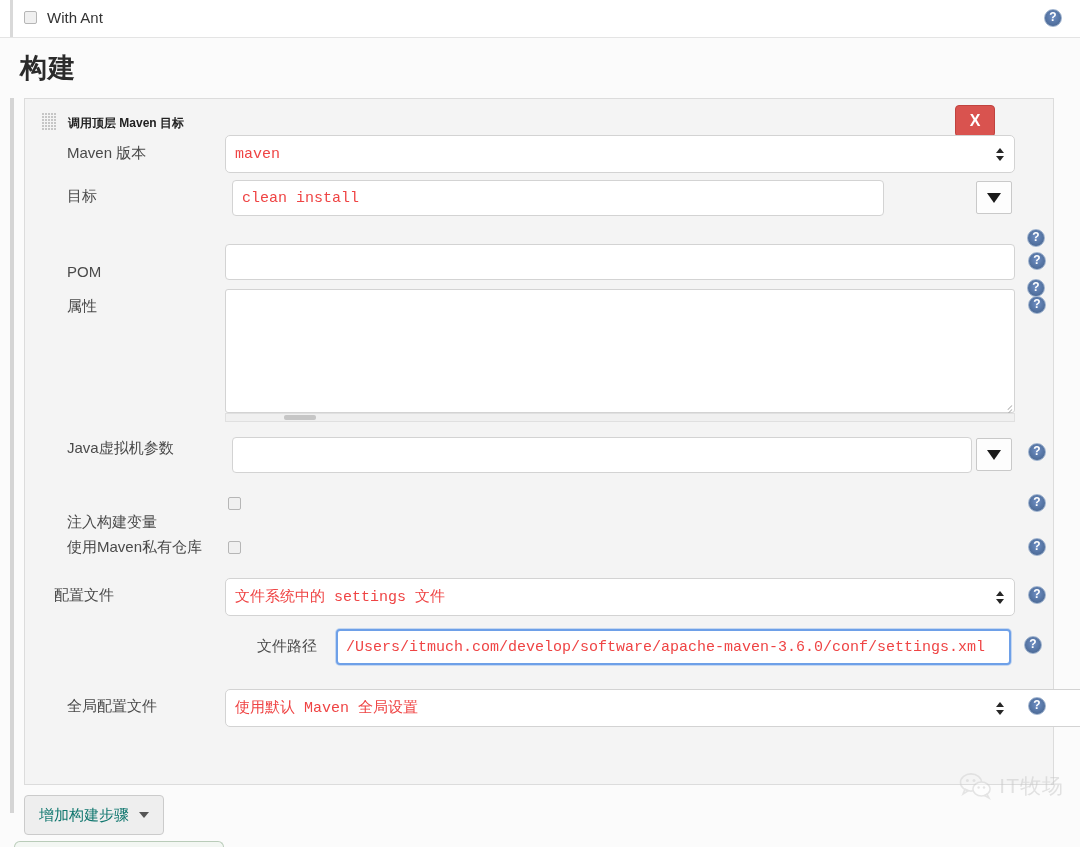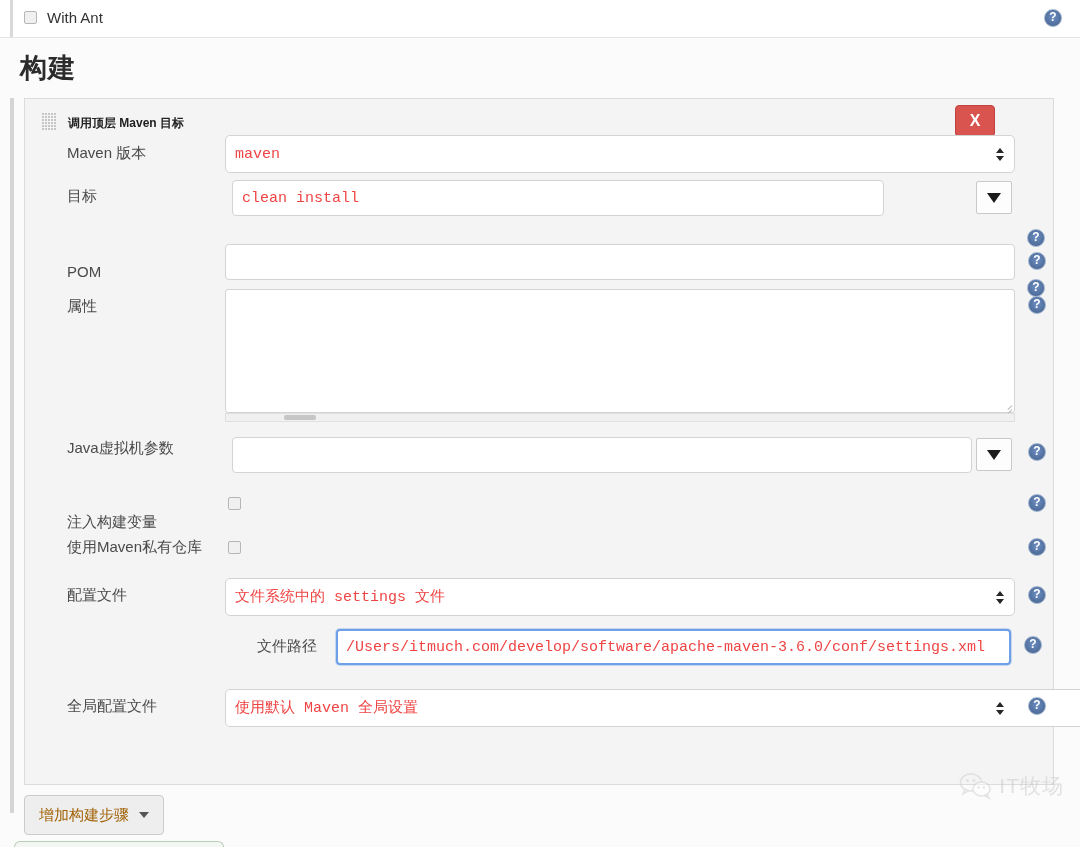--- a/index.html
+++ b/index.html
@@ -295,21 +295,21 @@
     border-radius: 4px;
     display: flex;
     align-items: center;
     gap: 10px;
     padding: 0 14px;
     cursor: pointer;
     box-sizing: border-box;
   }
   .add-step .txtlbl {
     font-size: 15px;
-    color: #a16207;
+    color: #0f766e;
   }
   .add-step .tri-dn {
     width: 0; height: 0;
     border-left: 5px solid transparent;
     border-right: 5px solid transparent;
     border-top: 6px solid #555;
   }
 
   
   .bottom-sliver {
@@ -409,21 +409,21 @@
     <div class="help" style="left:1003px; top:344px;">?</div>
 
     <div class="lbl" style="left:42px; top:414px;">注入构建变量</div>
     <span class="cb" style="position:absolute; left:203px; top:398px;"></span>
     <div class="help" style="left:1003px; top:395px;">?</div>
 
     <div class="lbl" style="left:42px; top:439px;">使用Maven私有仓库</div>
     <span class="cb" style="position:absolute; left:203px; top:442px;"></span>
     <div class="help" style="left:1003px; top:439px;">?</div>
 
-    <div class="lbl" style="left:42px; top:487px;">配置文件</div>
+    <div class="lbl" style="left:29px; top:487px;">配置文件</div>
     <div class="sel-wrap" style="left:200px; top:479px; width:790px;">
       <select class="sel" style="width:790px;">
         <option>文件系统中的 settings 文件</option>
       </select>
       <div class="sel-arrows">
         <span class="up"></span>
           <span class="dn"></span>
       </div>
     </div>
     <div class="help" style="left:1003px; top:487px;">?</div>

